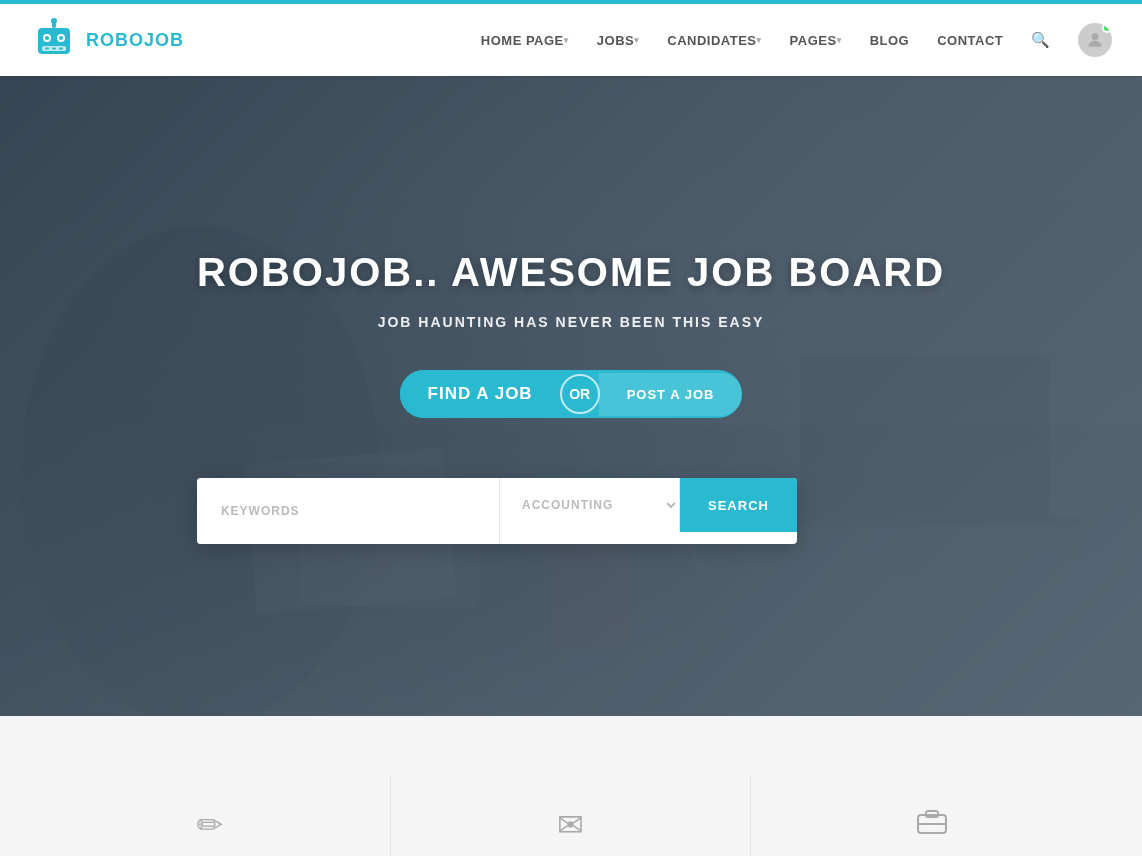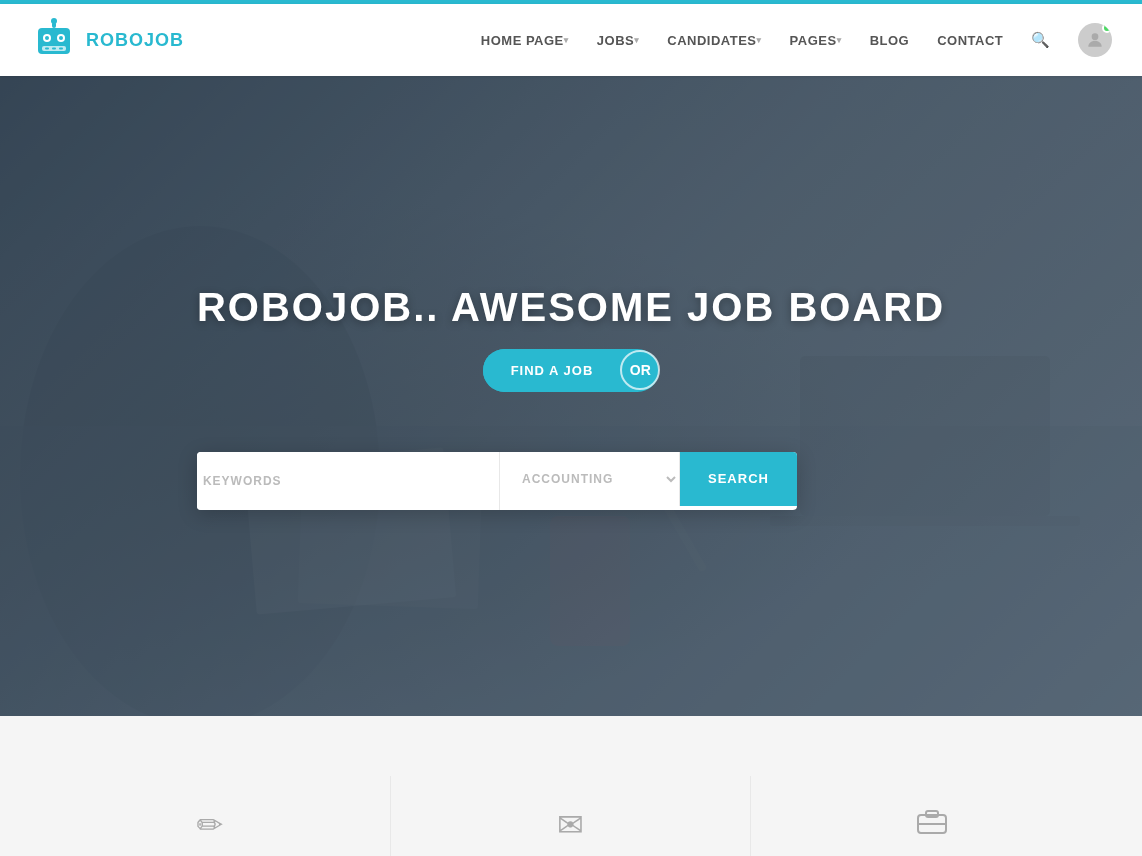--- a/index.html
+++ b/index.html
@@ -140,21 +140,21 @@
       align-items: center;
       justify-content: center;
       margin-bottom: 60px;
     }
     .btn-find {
       background: #29b9d0;
       color: #fff;
       border: none;
       padding: 14px 28px;
       border-radius: 30px 0 0 30px;
-      font-size: 13px;
+      font-size: 17px;
       font-weight: 700;
       letter-spacing: 1px;
       text-transform: uppercase;
       cursor: pointer;
     }
     .btn-or {
       background: transparent;
       border: 2px solid rgba(255,255,255,0.7);
       color: #fff;
       width: 40px;
@@ -197,27 +197,27 @@
       border-radius: 4px;
       overflow: hidden;
       width: 600px;
       max-width: 90vw;
       box-shadow: 0 4px 20px rgba(0,0,0,0.2);
     }
     .search-input {
       flex: 1;
       border: none;
       outline: none;
-      padding: 0 6px;
+      padding: 0 24px;
       font-size: 12px;
       font-weight: 600;
       color: #bbb;
       text-transform: uppercase;
       letter-spacing: 1px;
-      height: 58px;
+      height: 66px;
       border-right: 1px solid #e8e8e8;
     }
     .search-input::placeholder {
       color: #bbb;
     }
     .search-select {
       border: none;
       outline: none;
       padding: 8px 18px;
       font-size: 12px;
@@ -353,25 +353,27 @@
 
       <rect x="680" y="420" width="8" height="80" rx="4" fill="#888" opacity="0.6" transform="rotate(-30 684 460)"></rect>
 
       <rect x="550" y="440" width="80" height="130" rx="8" fill="#d44" opacity="0.4"></rect>
     </svg>
   </div>
   <div class="hero-content">
     <h1 class="hero-title">
       <span>ROBOJOB.. AWESOME JOB BOARD</span><br>
     </h1>
+    <p class="hero-subtitle">JOB HAUNTING HAS NEVER BEEN THIS EASY</p>
 
     <div class="hero-buttons">
       <div class="hero-btn-group">
         <button class="btn-find">FIND A JOB</button>
         <div class="btn-or">OR</div>
+        <button class="btn-post">POST A JOB</button>
       </div>
     </div>
 
     <div class="search-bar">
       <input class="search-input" type="text" placeholder="KEYWORDS" style="">
       <select class="search-select">
         <option>ACCOUNTING</option>
         <option>ENGINEERING</option>
         <option>DESIGN</option>
         <option>MARKETING</option>

